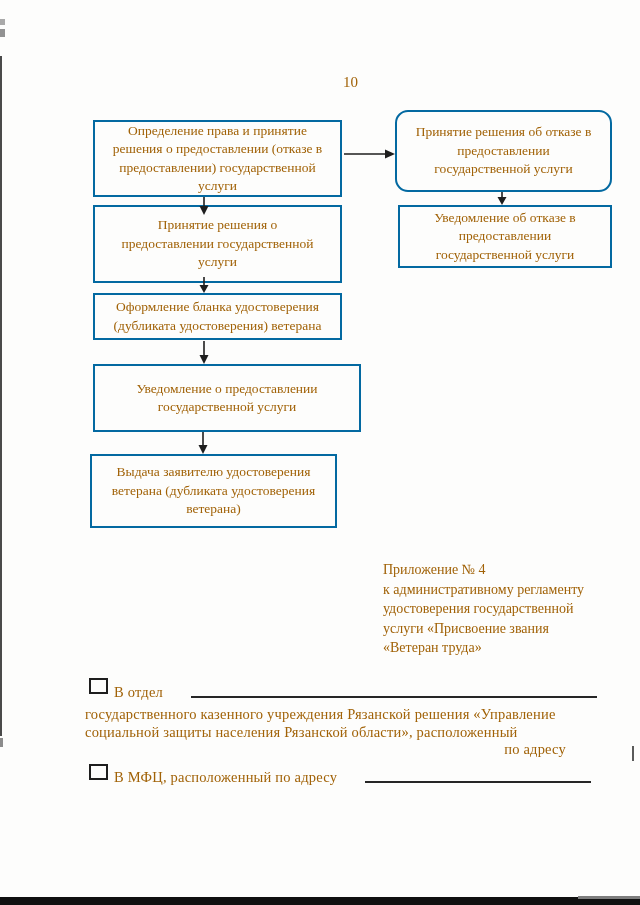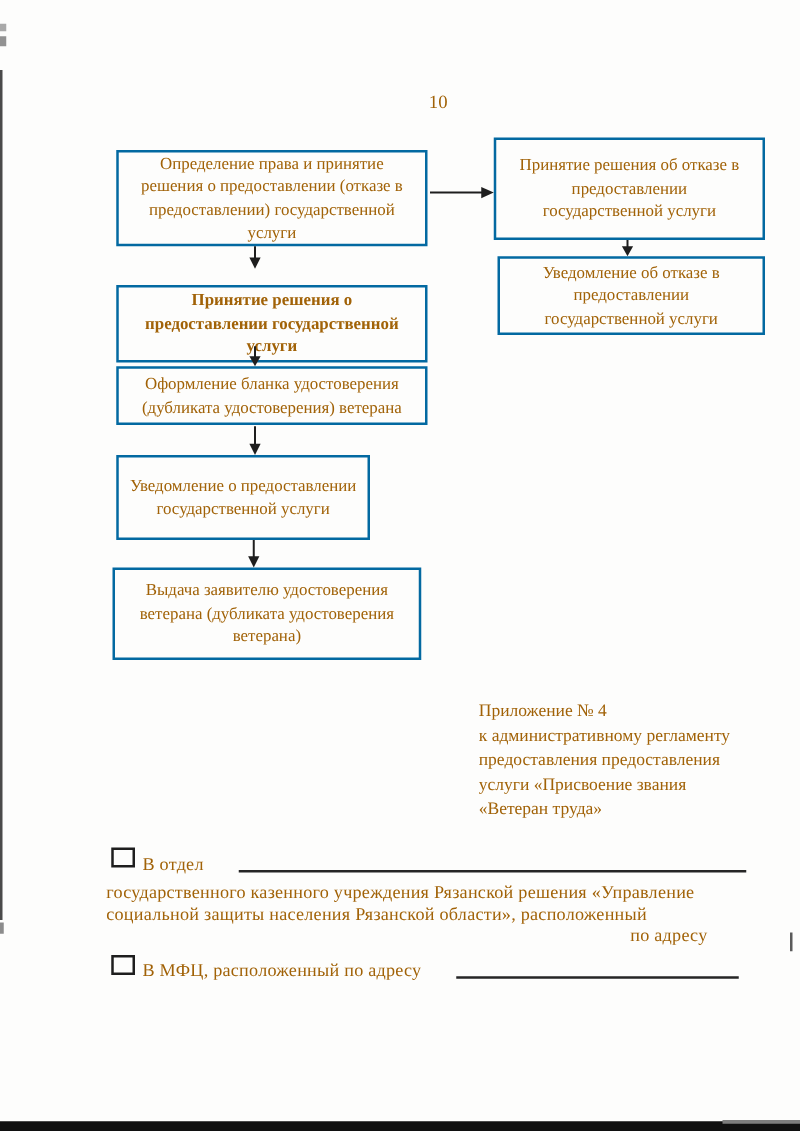--- a/index.html
+++ b/index.html
@@ -28,25 +28,25 @@
     justify-content: center;
     text-align: center;
   }
   .flow-box .txt {
     white-space: pre-line;
     font-size: 13.5px;
     line-height: 18.5px;
     padding: 0 6px;
   }
   .box-l1 { left: 93px;  top: 120px; width: 249px; height: 77px; }
-  .box-l2 { left: 93px;  top: 228px; width: 249px; height: 62px; font-weight: bold; }
+  .box-l2 { left: 93px;  top: 205px; width: 249px; height: 78px; }
   .box-l3 { left: 93px;  top: 293px; width: 249px; height: 47px; }
-  .box-l4 { left: 93px;  top: 364px; width: 203px; height: 68px; }
+  .box-l4 { left: 93px;  top: 364px; width: 268px; height: 68px; }
   .box-l5 { left: 90px;  top: 454px; width: 247px; height: 74px; }
-  .box-r1 { left: 395px; top: 110px; width: 217px; height: 82px; }
+  .box-r1 { left: 395px; top: 110px; width: 217px; height: 82px; border-radius: 13px; }
   .box-r2 { left: 398px; top: 205px; width: 214px; height: 63px; }
   .arrows {
     position: absolute;
     left: 0; top: 0;
     width: 640px; height: 905px;
     pointer-events: none;
   }
   .arrows line { stroke: #1e1e1e; stroke-width: 1.6; }
   .arrows polygon { fill: #1e1e1e; }
   .annex {
@@ -171,21 +171,21 @@
     </g>
     <g>
       <line x1="502" y1="192" x2="502" y2="198"></line>
       <polygon points="502,205 497.5,197 506.5,197"></polygon>
     </g>
   </svg>
 
   <div class="annex">
     <div>Приложение № 4</div>
     <div>к административному регламенту</div>
-    <div>предоставления предоставления</div>
+    <div>удостоверения государственной</div>
     <div>услуги «Присвоение звания</div>
     <div>«Ветеран труда»</div>
   </div>
 
   <div class="checkbox cb-1"></div>
   <div class="form-line fl-otdel">
     <span>В отдел</span>
     <span class="inline-fill"></span>
   </div>
   <div class="form-text desc-1">государственного казенного учреждения Рязанской решения «Управление</div>

